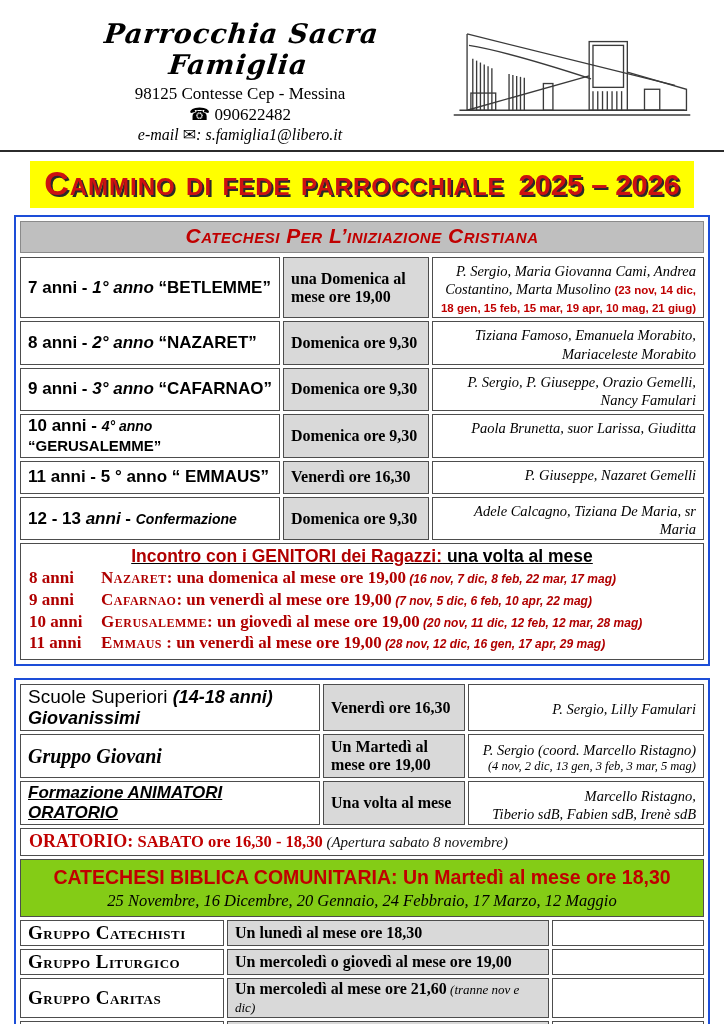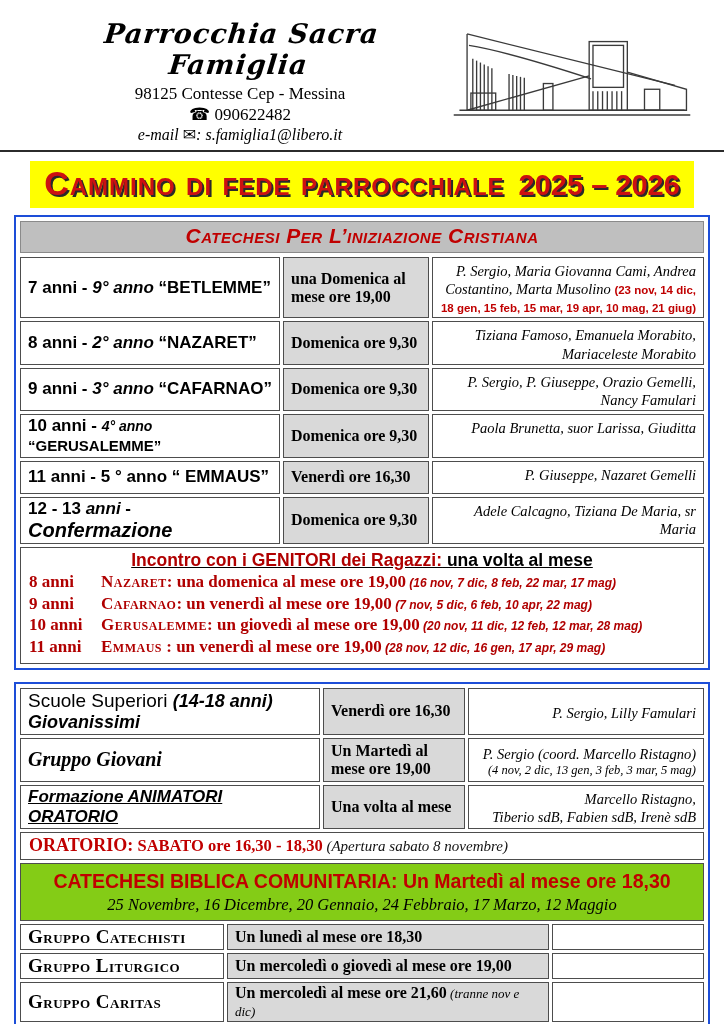--- a/index.html
+++ b/index.html
@@ -136,21 +136,21 @@
 
   <div class="banner">
     <span class="banner-main">Cammino di fede parrocchiale</span><span class="banner-years">2025 – 2026</span>
   </div>
 
   <section class="box">
     <div class="sec1-header">Catechesi  Per L’iniziazione Cristiana</div>
 
     <div class="grid t1 r1">
       <div class="cell c1">
-          <span><span class="b">7 anni - </span><span class="bi">9° anno</span><span class="b"> “BETLEMME”</span></span>
+          <span><span class="b">7 anni - </span><span class="bi">1° anno</span><span class="b"> “BETLEMME”</span></span>
         </div>
       <div class="cell c2">una Domenica al mese ore 19,00</div>
       <div class="cell c3"><span>P. Sergio, Maria Giovanna Cami, Andrea Costantino, Marta Musolino</span> <span class="dates">(23 nov, 14 dic, 18 gen, 15 feb, 15 mar, 19 apr, 10 mag, 21 giug)</span></div>
     </div>
 
     <div class="grid t1 r2">
       <div class="cell c1">
           <span><span class="b">8 anni - </span><span class="bi">2° anno</span><span class="b"> “NAZARET”</span></span>
         </div>
       <div class="cell c2">Domenica ore 9,30</div>
@@ -176,21 +176,21 @@
     <div class="grid t1 r5">
       <div class="cell c1">
           <span><span class="b">11 anni - </span><span class="b">5 ° anno</span><span class="b"> “ EMMAUS”</span></span>
         </div>
       <div class="cell c2">Venerdì ore 16,30</div>
       <div class="cell c3"><span>P. Giuseppe, Nazaret Gemelli</span></div>
     </div>
 
     <div class="grid t1 r6">
       <div class="cell c1">
-          <span><span class="b">12 - 13 </span><span class="bi">anni</span><span class="b"> -  </span><span class="bi" style="font-size:20px">Confermazione</span></span>
+          <span><span class="b">12 - 13 </span><span class="bi">anni</span><span class="b"> -  </span><span class="bi" style="font-size:14px">Confermazione</span></span>
         </div>
       <div class="cell c2">Domenica ore 9,30</div>
       <div class="cell c3"><span>Adele Calcagno, Tiziana De Maria, sr Maria</span></div>
     </div>
 
     <div class="genitori">
       <div class="gen-title"><span class="red">Incontro con i GENITORI dei Ragazzi:</span><span> una volta al mese</span></div>
       <div class="gen-row"><span class="gen-age">8 anni</span><span class="gen-name">Nazaret</span><span>: una domenica al mese ore 19,00</span><span class="gen-dates">  (16 nov, 7 dic, 8 feb, 22 mar, 17 mag)</span></div>
       <div class="gen-row"><span class="gen-age">9 anni</span><span class="gen-name">Cafarnao</span><span>: un venerdì al mese ore 19,00</span><span class="gen-dates">  (7 nov, 5 dic, 6 feb, 10 apr, 22 mag)</span></div>
       <div class="gen-row"><span class="gen-age">10 anni</span><span class="gen-name">Gerusalemme</span><span>: un giovedì al mese ore 19,00</span><span class="gen-dates">  (20 nov, 11 dic, 12 feb, 12 mar, 28 mag)</span></div>

